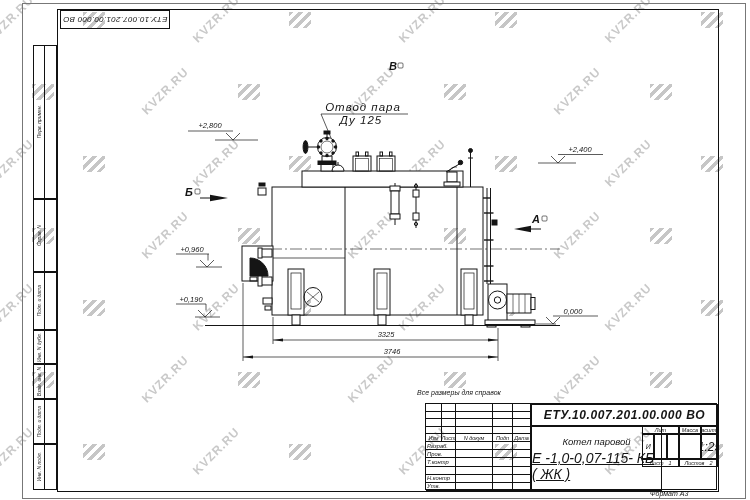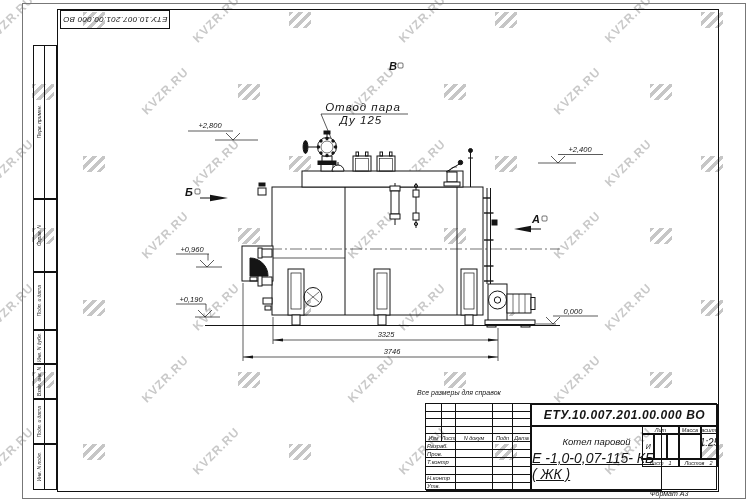--- a/index.html
+++ b/index.html
@@ -462,21 +462,21 @@
       <div class="l1">Котел паровой</div>
       <div class="l2">Е -1,0-0,07-115- КБ ( ЖК )</div>
     </div>
     <div class="cell small" style="left:216px;top:22px;width:37px;height:8px">Лит</div>
     <div class="cell small" style="left:253px;top:22px;width:22px;height:8px">Масса</div>
     <div class="cell small" style="left:275px;top:22px;width:17px;height:8px">Масштаб</div>
     <div class="cell" style="left:216px;top:30px;width:12.4px;height:25px;font-size:7px">И</div>
     <div class="cell" style="left:228.4px;top:30px;width:12.3px;height:25px"></div>
     <div class="cell" style="left:240.7px;top:30px;width:12.3px;height:25px"></div>
     <div class="cell" style="left:253px;top:30px;width:22px;height:25px"></div>
-    <div class="cell" style="left:275px;top:22px;width:17px;height:33px;font-size:10px">1:25</div>
+    <div class="cell" style="left:275px;top:30px;width:17px;height:25px;font-size:12px">1:25</div>
     <div class="cell small" style="left:216px;top:55px;width:37px;height:8px;gap:5px">
       <span>Лист</span>
       <span>1</span>
     </div>
     <div class="cell small" style="left:253px;top:55px;width:39px;height:8px;gap:5px">
       <span>Листов</span>
       <span>2</span>
     </div>
   </div>
 

